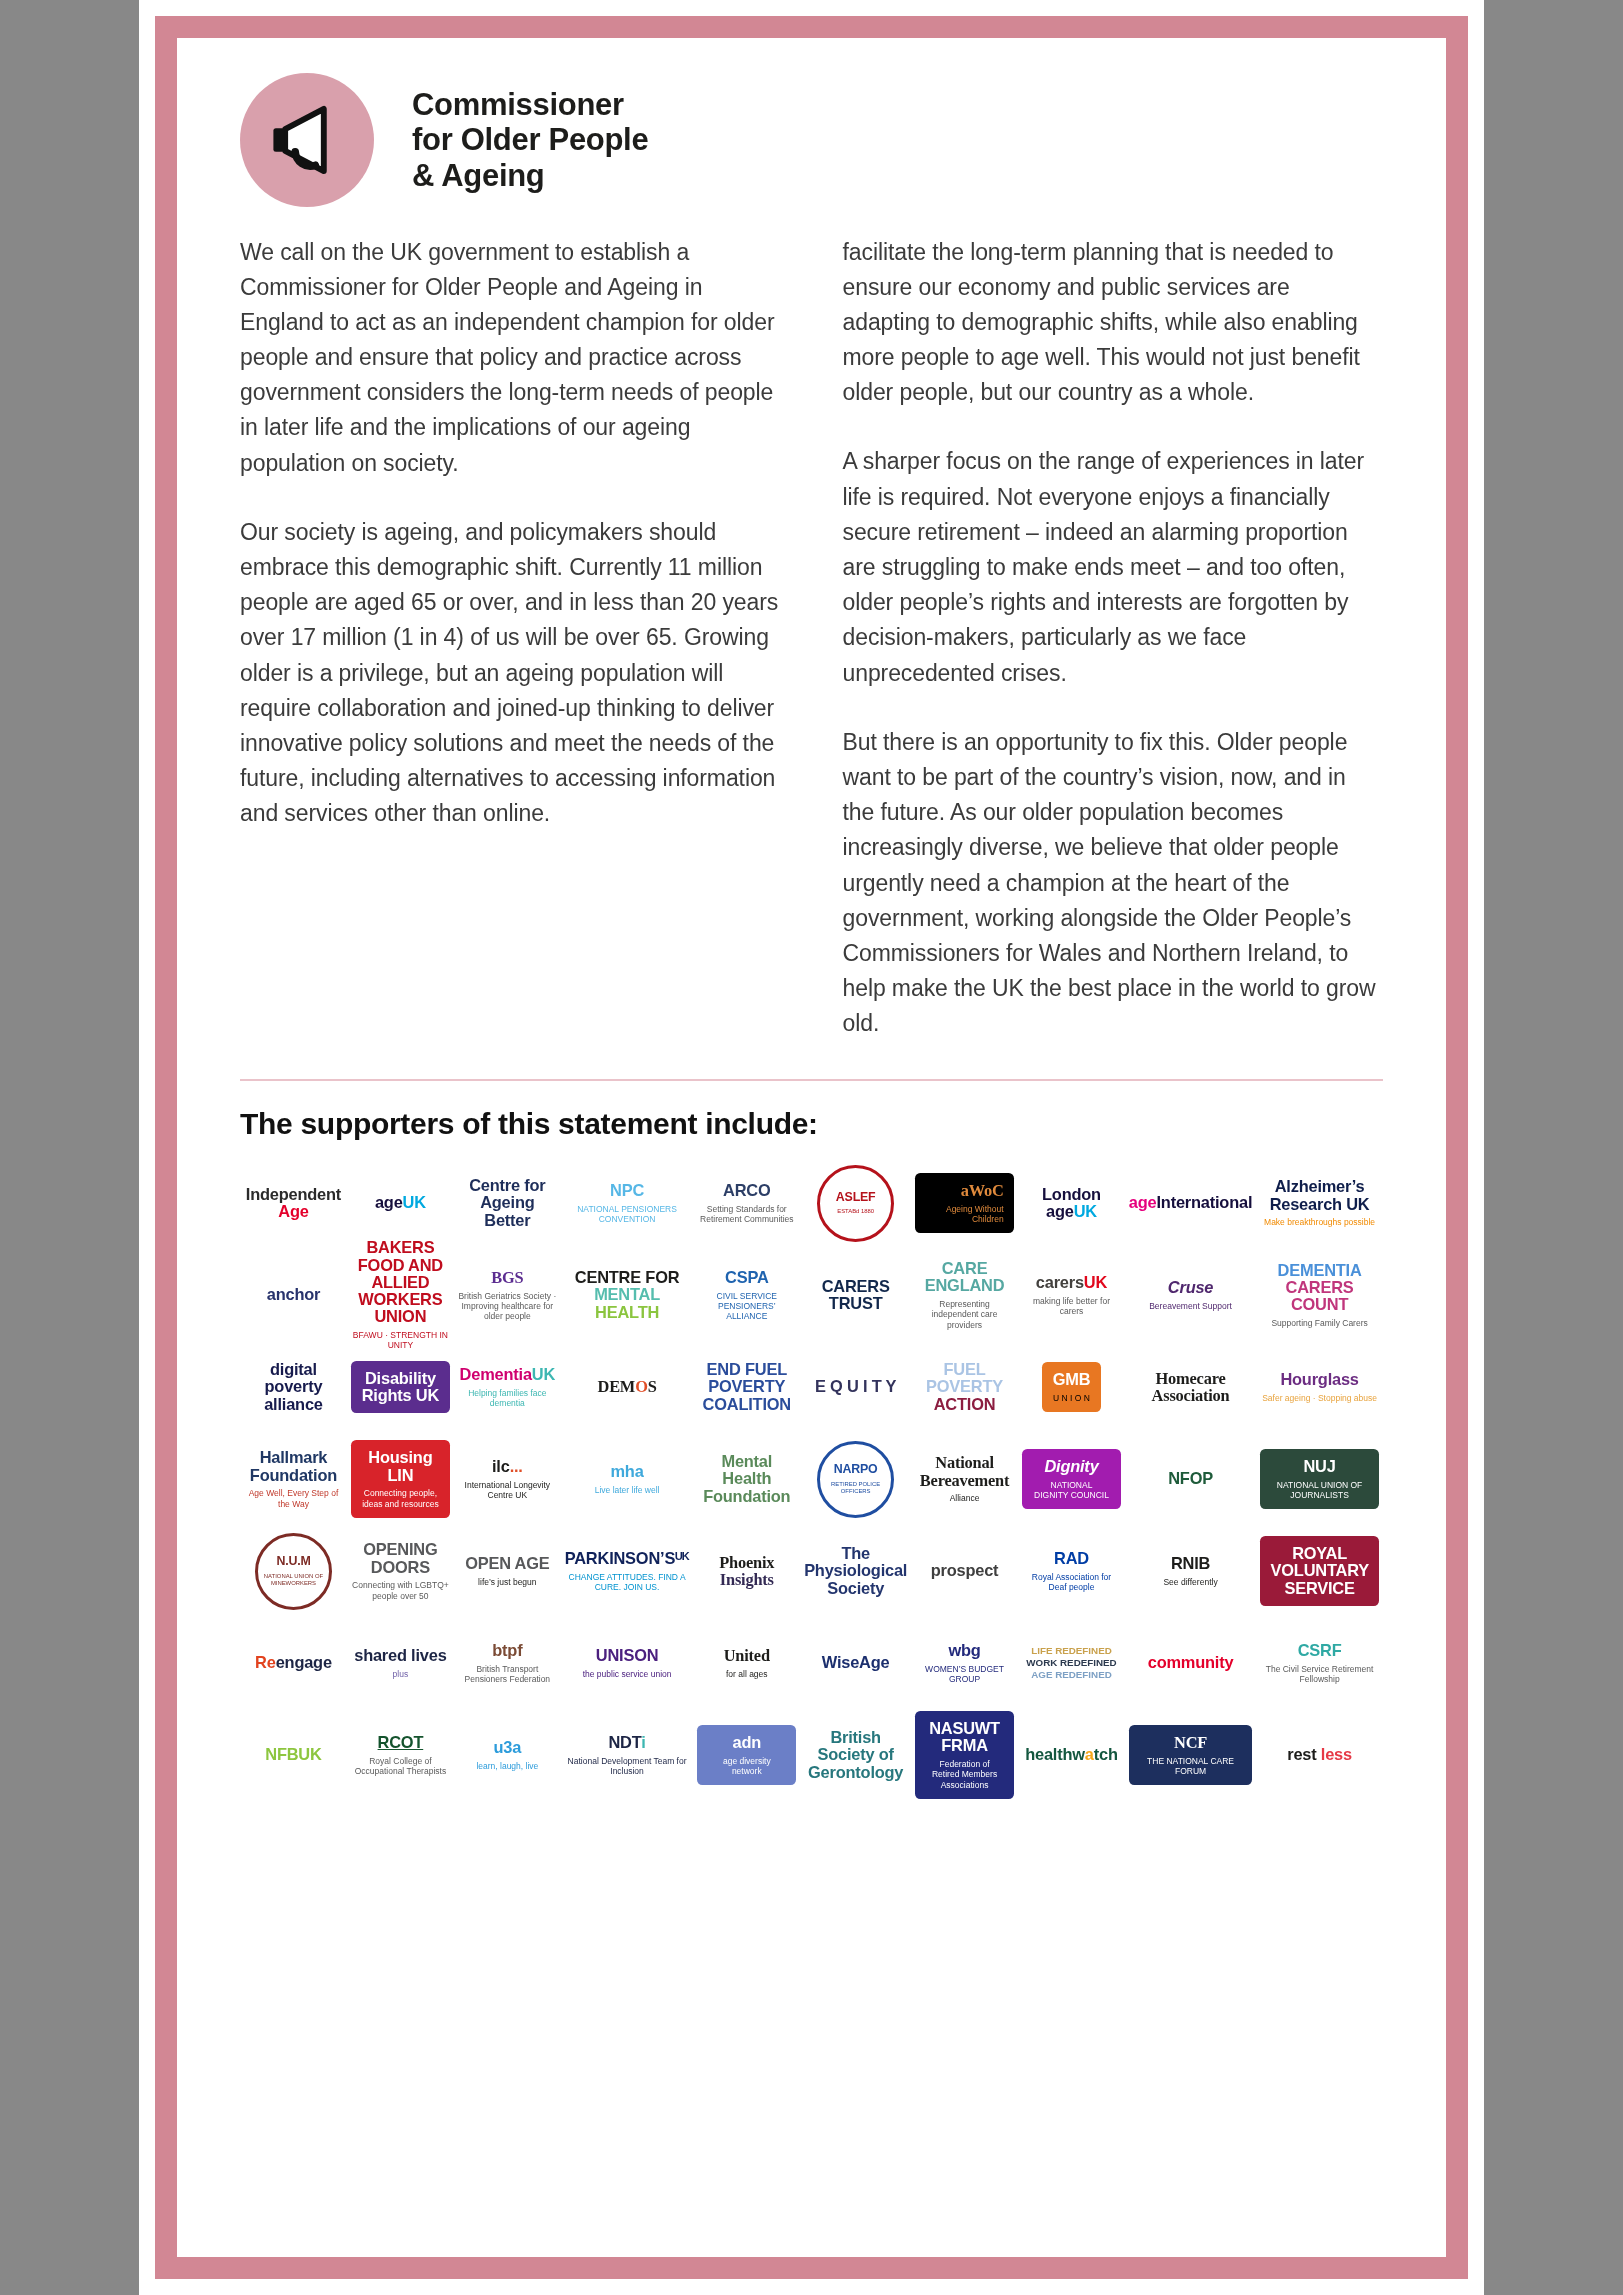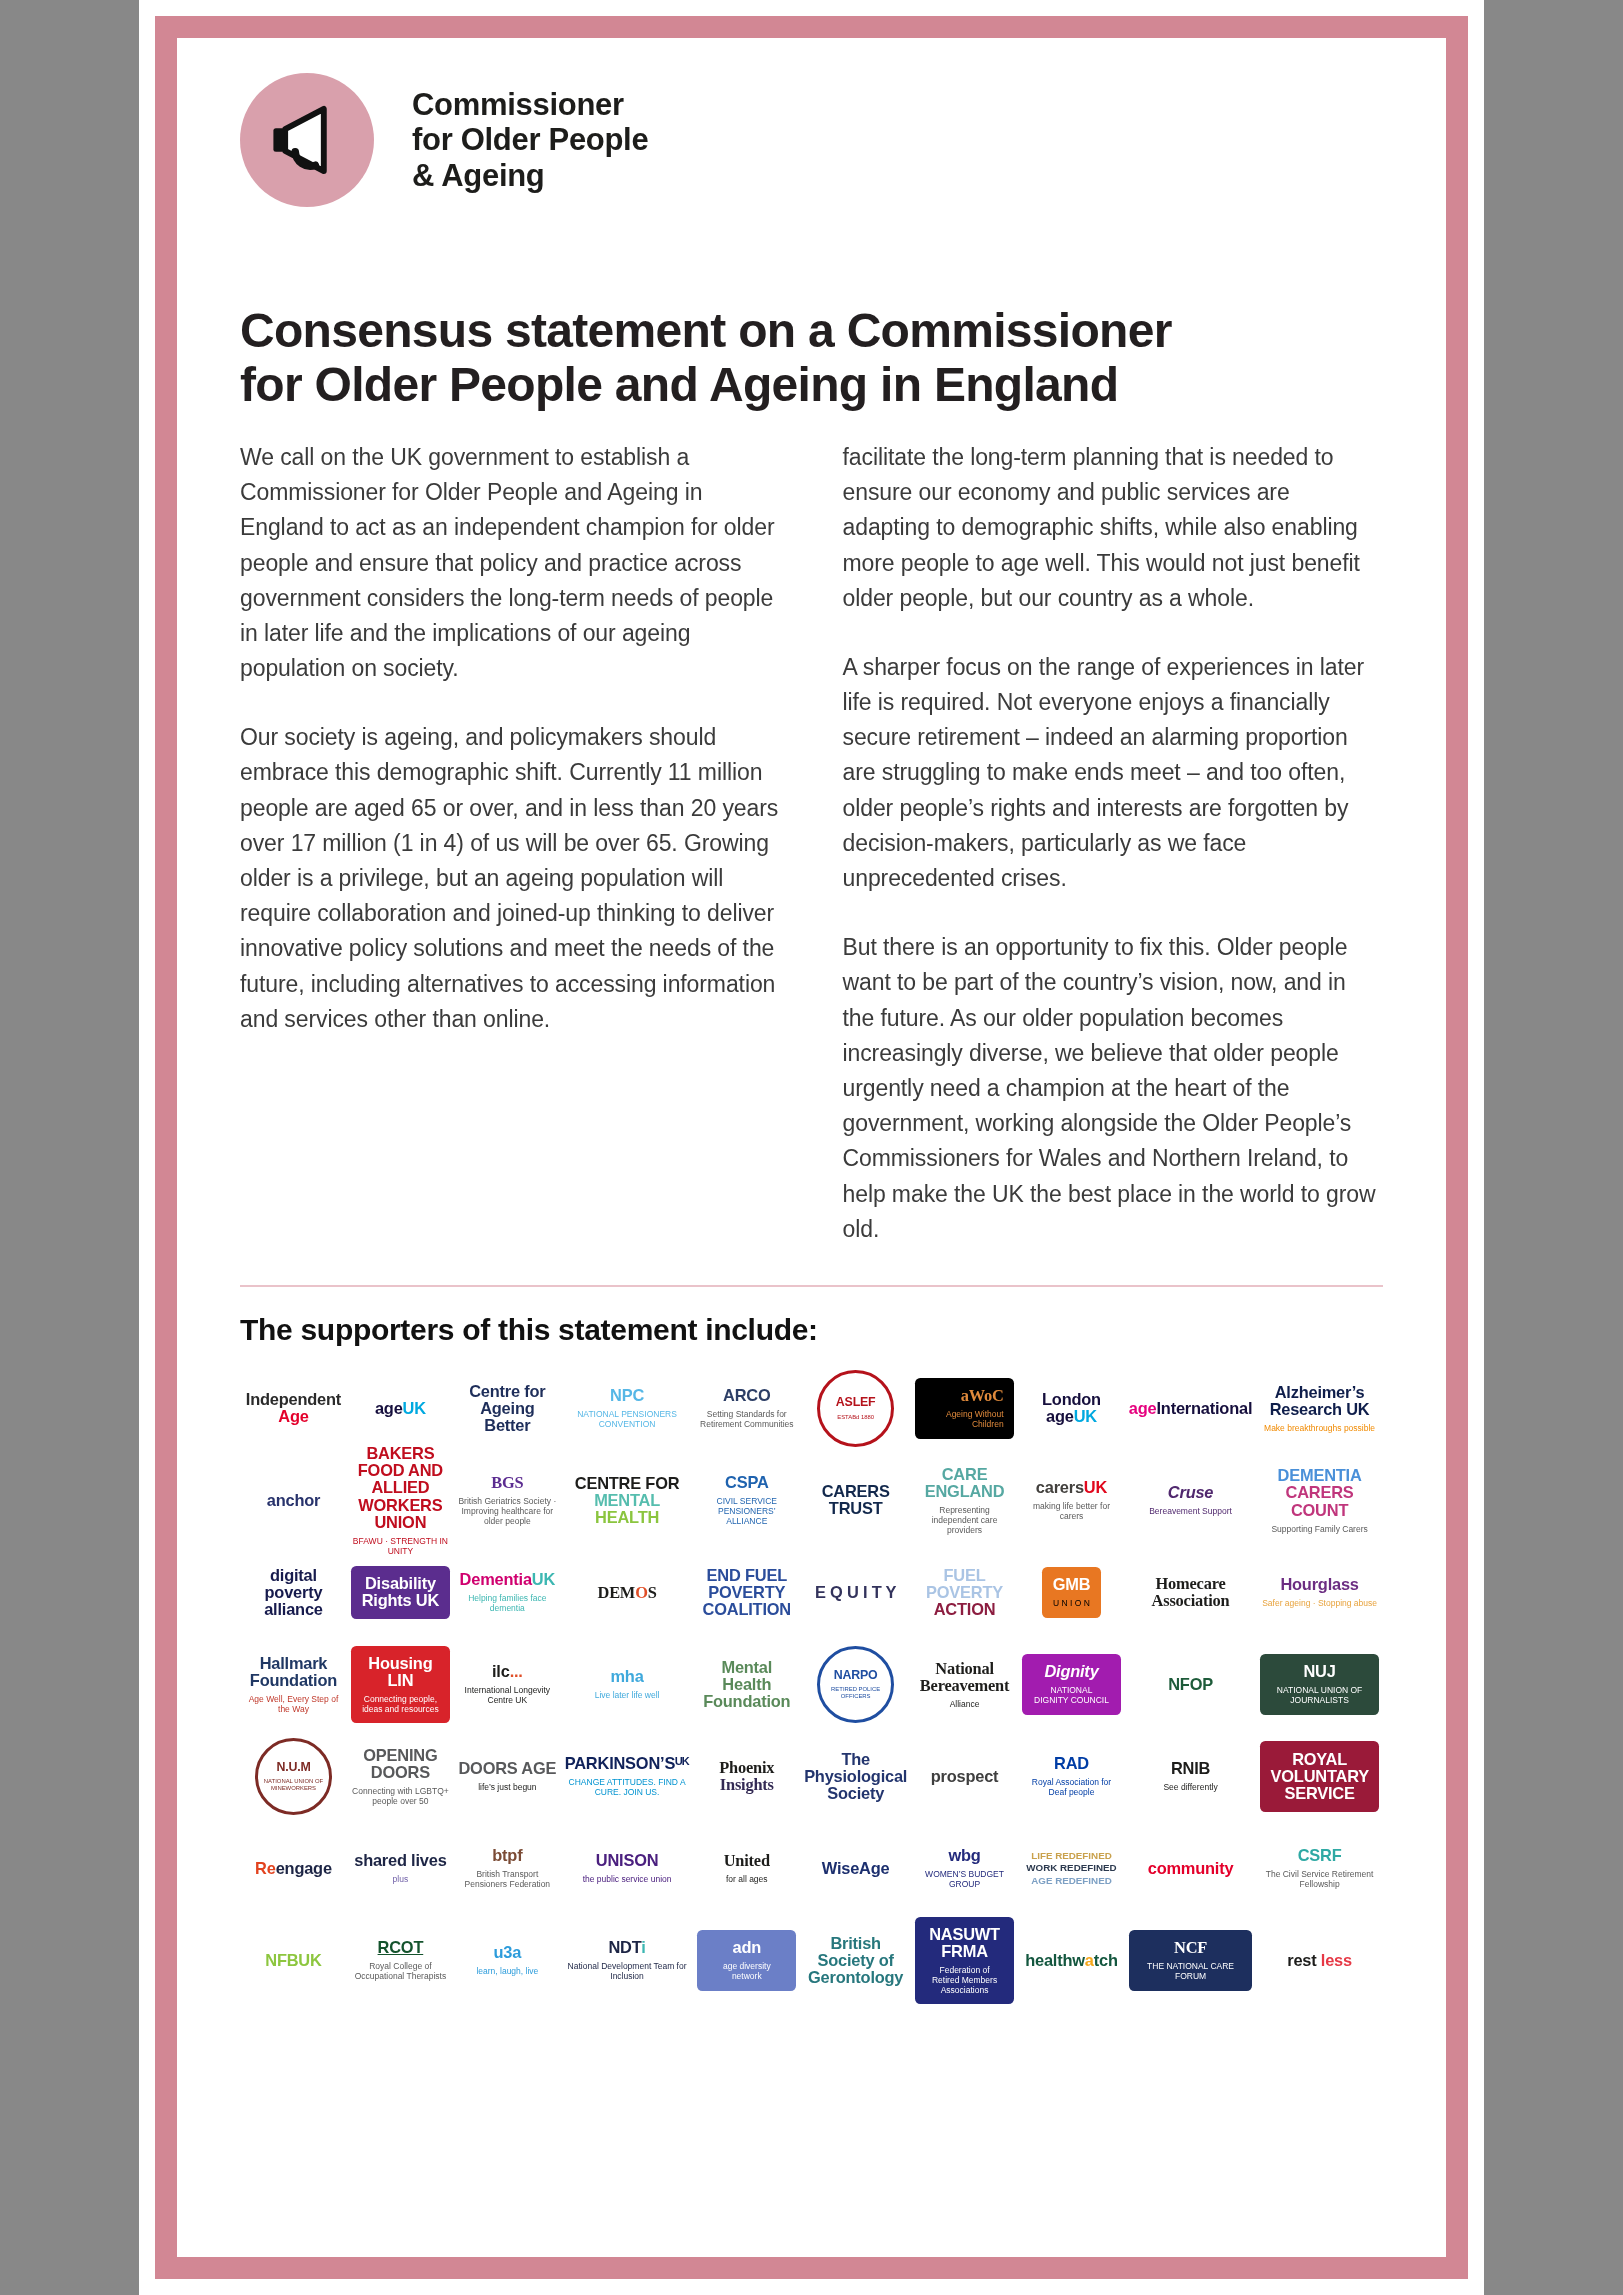--- a/index.html
+++ b/index.html
@@ -63,24 +63,20 @@
           <path d="M36,64 a18,18 0 0,0 24,16" fill="none" stroke="#111111" stroke-width="9" stroke-linecap="round"></path>
         </svg>
       </div>
       <div class="brand-title">
         <span>Commissioner</span>
         <span>for Older People</span>
         <span>&amp; Ageing</span>
       </div>
     </div>
 
-    <h1 class="title">
-      <span>Consensus statement on a Commissioner</span>
-      <span>for Older People and Ageing in England</span>
-    </h1>
 
     <div class="columns">
       <div class="col">
         <p>We call on the UK government to establish a Commissioner for Older People and Ageing in England to act as an independent champion for older people and ensure that policy and practice across government considers the long-term needs of people in later life and the implications of our ageing population on society.</p>
         <p>Our society is ageing, and policymakers should embrace this demographic shift. Currently 11 million people are aged 65 or over, and in less than 20 years over 17 million (1 in 4) of us will be over 65. Growing older is a privilege, but an ageing population will require collaboration and joined-up thinking to deliver innovative policy solutions and meet the needs of the future, including alternatives to accessing information and services other than online.</p>
       </div>
       <div class="col">
         <p>facilitate the long-term planning that is needed to ensure our economy and public services are adapting to demographic shifts, while also enabling more people to age well. This would not just benefit older people, but our country as a whole.</p>
         <p>A sharper focus on the range of experiences in later life is required. Not everyone enjoys a financially secure retirement – indeed an alarming proportion are struggling to make ends meet – and too often, older people’s rights and interests are forgotten by decision-makers, particularly as we face unprecedented crises.</p>
         <p>But there is an opportunity to fix this. Older people want to be part of the country’s vision, now, and in the future. As our older population becomes increasingly diverse, we believe that older people urgently need a champion at the heart of the government, working alongside the Older People’s Commissioners for Wales and Northern Ireland, to help make the UK the best place in the world to grow old.</p>
@@ -322,21 +318,21 @@
           </div>
         </div>
         <div class="logo-cell">
           <div class="logo-inner">
             <div class="logo-mark"><span style="color: rgb(88, 89, 91);">OPENING DOORS</span></div>
             <div class="logo-sub">Connecting with LGBTQ+ people over 50</div>
           </div>
         </div>
         <div class="logo-cell">
           <div class="logo-inner">
-            <div class="logo-mark"><span style="color: rgb(88, 89, 91);">DOORS AGE</span></div>
+            <div class="logo-mark"><span style="color: rgb(88, 89, 91);">OPEN AGE</span></div>
             <div class="logo-sub" style="color: rgb(29, 29, 27);">life’s just begun</div>
           </div>
         </div>
         <div class="logo-cell">
           <div class="logo-inner">
             <div class="logo-mark"><span style="color: rgb(16, 34, 90); text-align: right;">PARKINSON’S</span><span style="color: rgb(16, 34, 90);">ᵁᴷ</span></div>
             <div class="logo-sub" style="color: rgb(0, 147, 208);">CHANGE ATTITUDES. FIND A CURE. JOIN US.</div>
           </div>
         </div>
         <div class="logo-cell">

